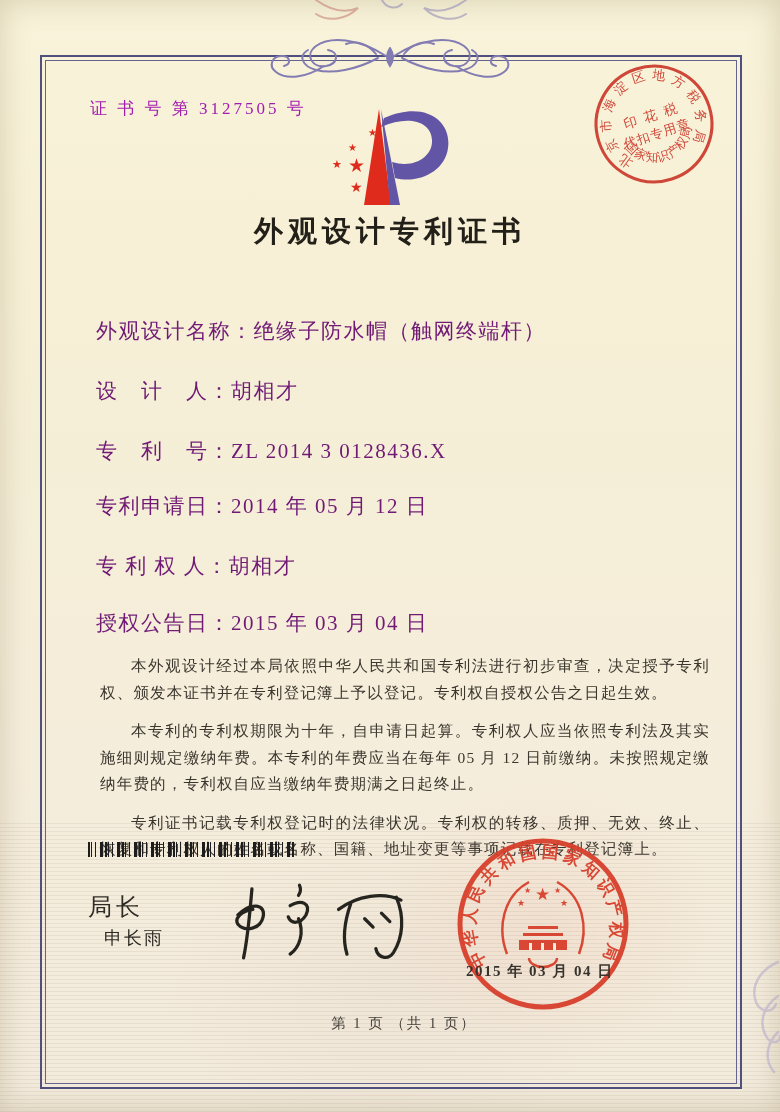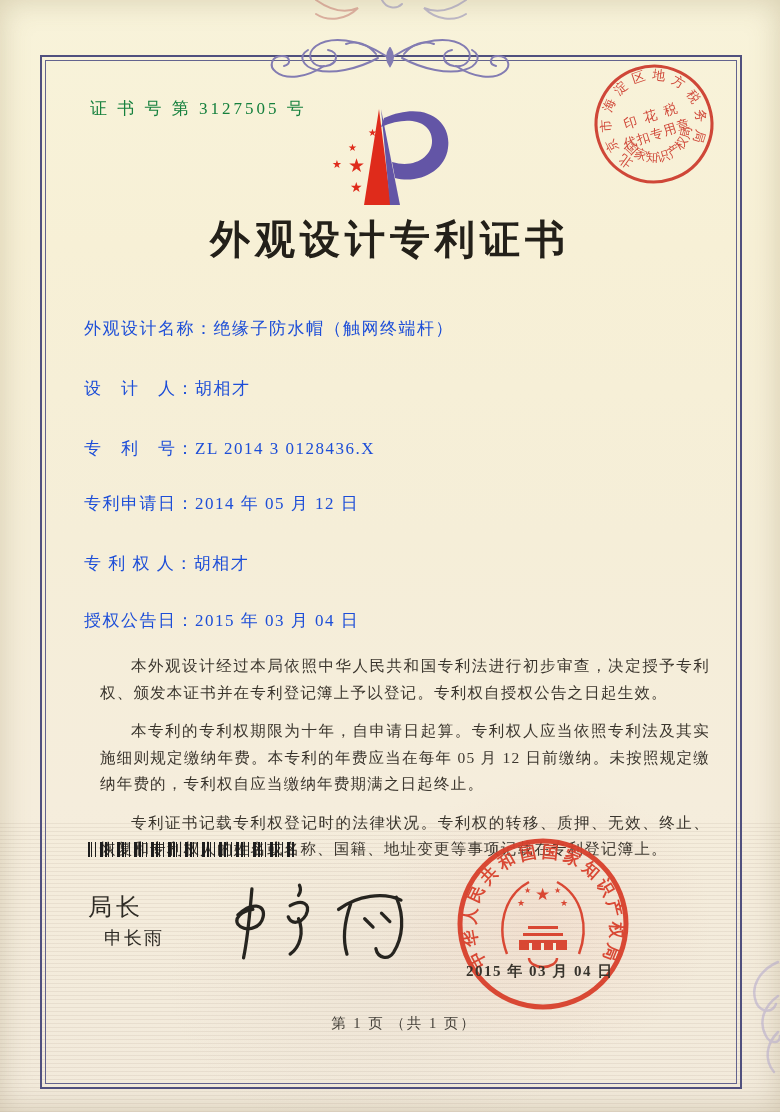--- a/index.html
+++ b/index.html
@@ -20,34 +20,34 @@
     position:absolute;left:0;right:0;top:820px;height:292px;
     background:repeating-linear-gradient(0deg, rgba(150,130,115,0.12) 0 1px, transparent 1px 4px);
     pointer-events:none;
   }
   .frame-outer{
     position:absolute;left:40px;top:55px;width:698px;height:1030px;
     border:2px solid #50507e;
   }
   .frame-inner{position:absolute;inset:3px;border:1px solid #63638e;}
   .cert-no{
-    position:absolute;left:90px;top:97px;font-size:17px;color:#15803d;
+    position:absolute;left:90px;top:97px;font-size:17px;color:#a21caf;
     letter-spacing:3px;
     font-family:Liberation Serif, serif;
   }
   .tax-stamp{
     position:absolute;left:592px;top:62px;width:124px;height:124px;
     transform:rotate(-18deg);opacity:0.92;
   }
   .logo{position:absolute;left:318px;top:106px;width:142px;height:102px;}
   .title{
     position:absolute;left:0;right:0;top:212px;margin:0;text-align:center;
-    font-size:40px;font-weight:bold;color:#232019;letter-spacing:5px;
-  }
-  .field{position:absolute;left:84px;font-size:17px;color:#1d4ed8;letter-spacing:1.5px;white-space:nowrap;}
+    font-size:29px;font-weight:bold;color:#232019;letter-spacing:5px;
+  }
+  .field{position:absolute;left:96px;font-size:21px;color:#701a75;letter-spacing:1.5px;white-space:nowrap;}
   .paras{position:absolute;left:88px;top:641px;width:634px;}
   .paras p{
     margin:12px;text-indent:2em;font-size:15.5px;line-height:26.5px;
     color:#3b362e;letter-spacing:1.2px;text-align:justify;
   }
   .barcode{
     position:absolute;left:88px;top:842px;width:206px;height:15px;
     background:repeating-linear-gradient(90deg,
       #1d1d1d 0 2px,transparent 2px 3px,
       #1d1d1d 3px 4px,transparent 4px 7px,

